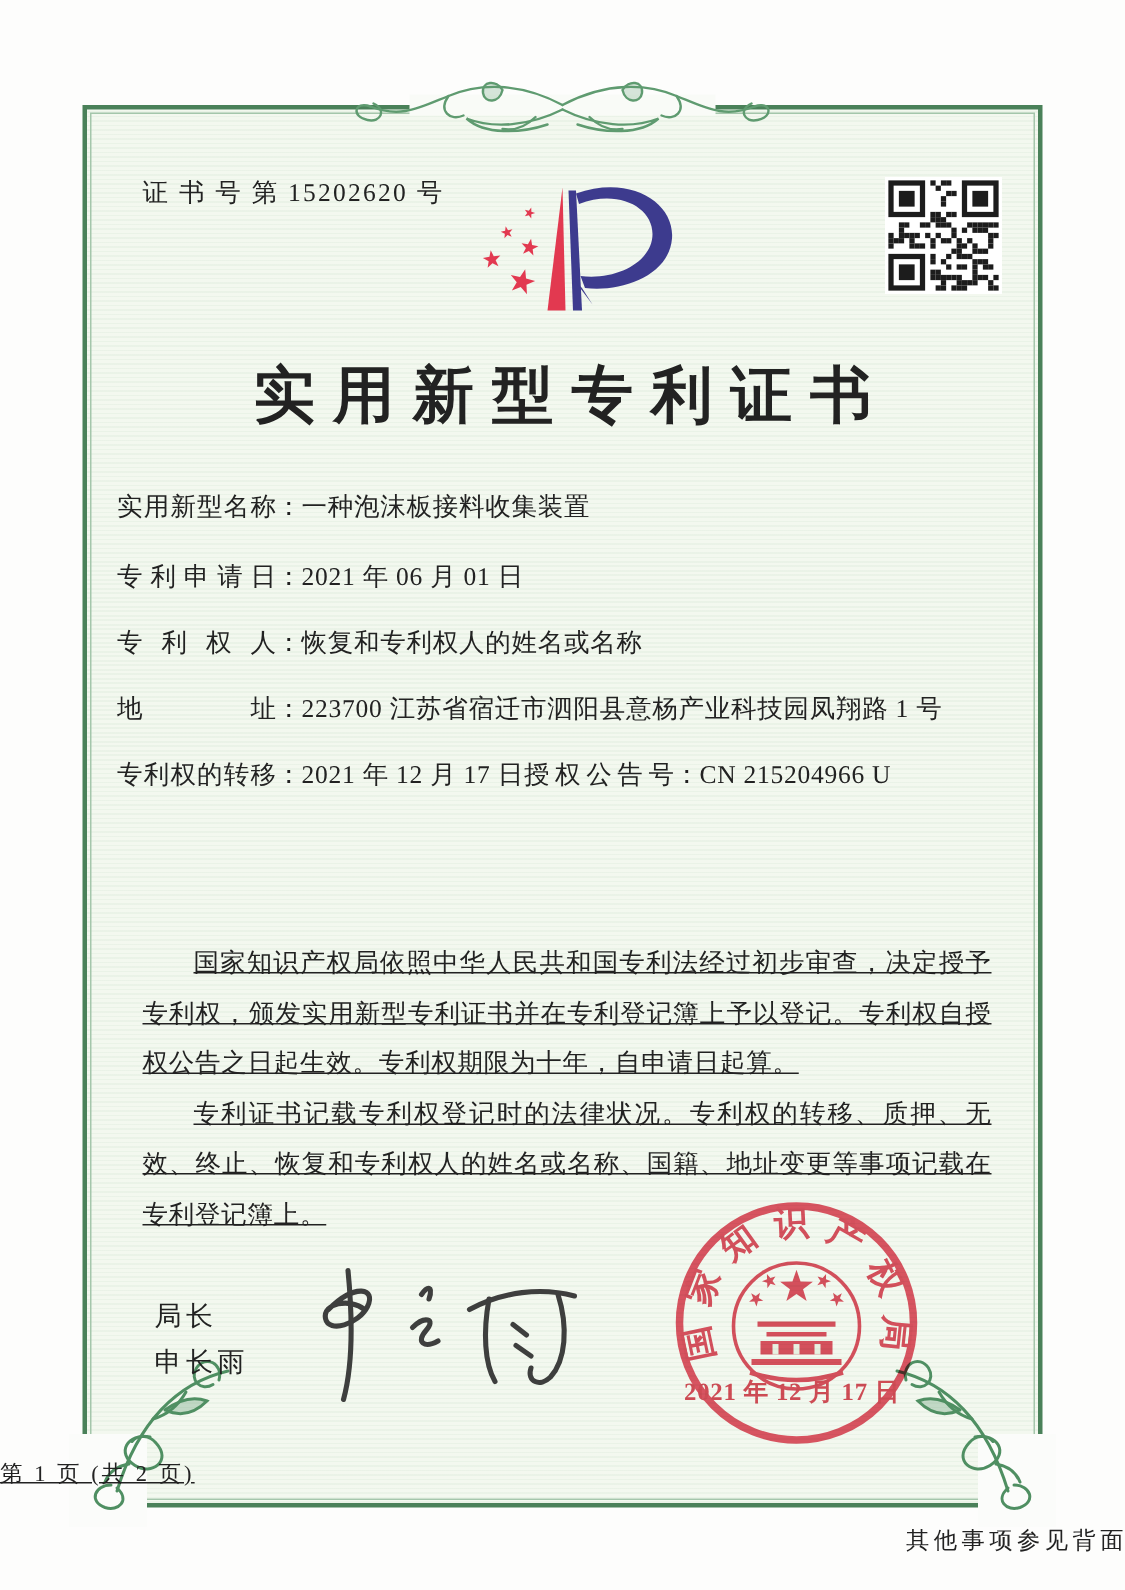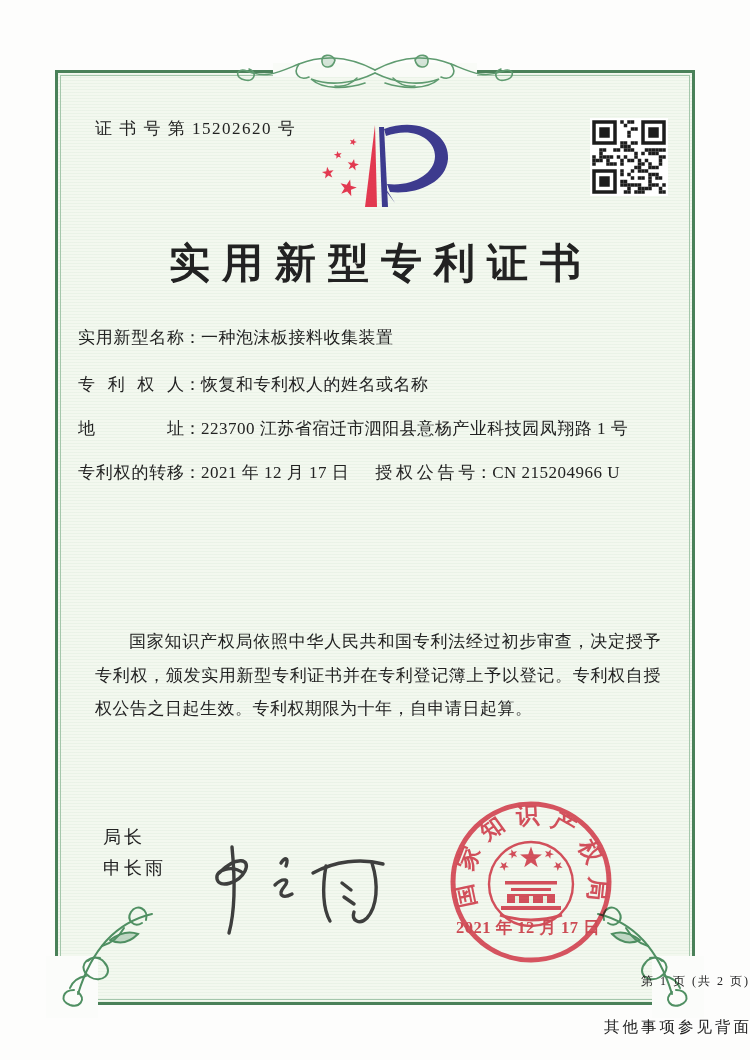--- a/index.html
+++ b/index.html
@@ -24,29 +24,29 @@
   .logo-svg{position:absolute;left:300px;top:108px;}
   .qr-svg{position:absolute;left:590px;top:118px;}
   .title{
     position:absolute;left:0;top:236px;width:100%;text-align:center;
     font-size:41px;font-weight:bold;letter-spacing:12px;text-indent:12px;white-space:nowrap;
   }
   .fields{position:absolute;left:78px;top:326px;width:566px;font-size:17px;}
   .row{white-space:nowrap;line-height:23px;margin-bottom:21px;}
   .row.first{margin-bottom:24px;}
   .flabel{display:inline-block;width:106px;text-align:justify;text-align-last:justify;}
-  .flabel2{display:inline-block;width:100px;margin-left:26px;text-align:justify;text-align-last:justify;}
+  .flabel2{display:inline-block;width:100px;text-align:justify;text-align-last:justify;}
   .fvalue{letter-spacing:0.5px;}
   .paras{position:absolute;left:95px;top:625px;width:566px;font-size:17px;line-height:33.5px;letter-spacing:0.5px;text-align:justify;}
-  .paras p{margin:0;text-indent:2em;}
-  .officer{position:absolute;left:103px;top:822px;font-size:18px;line-height:31px;letter-spacing:3px;}
+  .paras p{margin:0;text-indent:2em;text-decoration:underline;}
+  .officer{position:absolute;left:103px;top:862px;font-size:18px;line-height:31px;letter-spacing:3px;}
   .sig-svg{position:absolute;left:185px;top:833px;}
   .seal{position:absolute;left:440px;top:795px;width:182px;height:182px;opacity:0.93;mix-blend-mode:multiply;}
   .seal-date{position:absolute;left:16px;top:122px;font-size:16.5px;color:#d8404e;letter-spacing:0.5px;white-space:nowrap;font-weight:bold;}
-  .page-no{position:absolute;left:0;top:973px;width:100%;text-align:right;font-size:12px;letter-spacing:2px;}
+  .page-no{position:absolute;left:0;top:973px;width:100%;text-align:left;font-size:15px;letter-spacing:2px;text-decoration:underline;}
   .back-note{position:absolute;left:2px;top:1017px;width:100%;text-align:right;font-size:15.5px;letter-spacing:3px;}
   .orn-top{position:absolute;left:215px;top:48px;}
   .orn-corner{position:absolute;top:898px;}
   .orn-corner.left{left:46px;}
   .orn-corner.right{left:584px;transform:scaleX(-1);}
   svg{display:block;}
 </style>
 </head>
 <body>
 
@@ -248,32 +248,36 @@
       </g>
   </svg>
 
   <div class="title">实用新型专利证书</div>
 
   <div class="fields">
     <div class="row first">
       <span class="flabel">实用新型名称</span><span>：</span><span class="fvalue">一种泡沫板接料收集装置</span>
     </div>
     <div class="row">
+      <span class="flabel">专利申请日</span><span>：</span><span class="fvalue">2021 年 06 月 01 日</span>
+    </div>
+    <div class="row">
       <span class="flabel">专利权人</span><span>：</span><span class="fvalue">恢复和专利权人的姓名或名称</span>
     </div>
     <div class="row">
       <span class="flabel">地址</span><span>：</span><span class="fvalue">223700 江苏省宿迁市泗阳县意杨产业科技园凤翔路 1 号</span>
     </div>
     <div class="row">
       <span class="flabel">专利权的转移</span><span>：</span><span class="fvalue">2021 年 12 月 17 日</span><span class="flabel2">授权公告号</span><span>：</span><span class="fvalue">CN 215204966 U</span>
     </div>
   </div>
 
   <div class="paras">
     <p>国家知识产权局依照中华人民共和国专利法经过初步审查，决定授予专利权，颁发实用新型专利证书并在专利登记簿上予以登记。专利权自授权公告之日起生效。专利权期限为十年，自申请日起算。</p>
+    <p>专利证书记载专利权登记时的法律状况。专利权的转移、质押、无效、终止、恢复和专利权人的姓名或名称、国籍、地址变更等事项记载在专利登记簿上。</p>
   </div>
 
   <div class="officer">
     <div>局长</div>
     <div>申长雨</div>
   </div>
 
   <svg class="sig-svg" width="210" height="105" viewBox="0 0 210 105">
     <g fill="none" stroke="#2b2b2b" stroke-width="3.4" stroke-linecap="round" opacity="0.9">
       <path d="M34,40 C52,22 66,26 60,38 C54,50 34,56 32,46 C30,36 48,32 58,40"></path>

